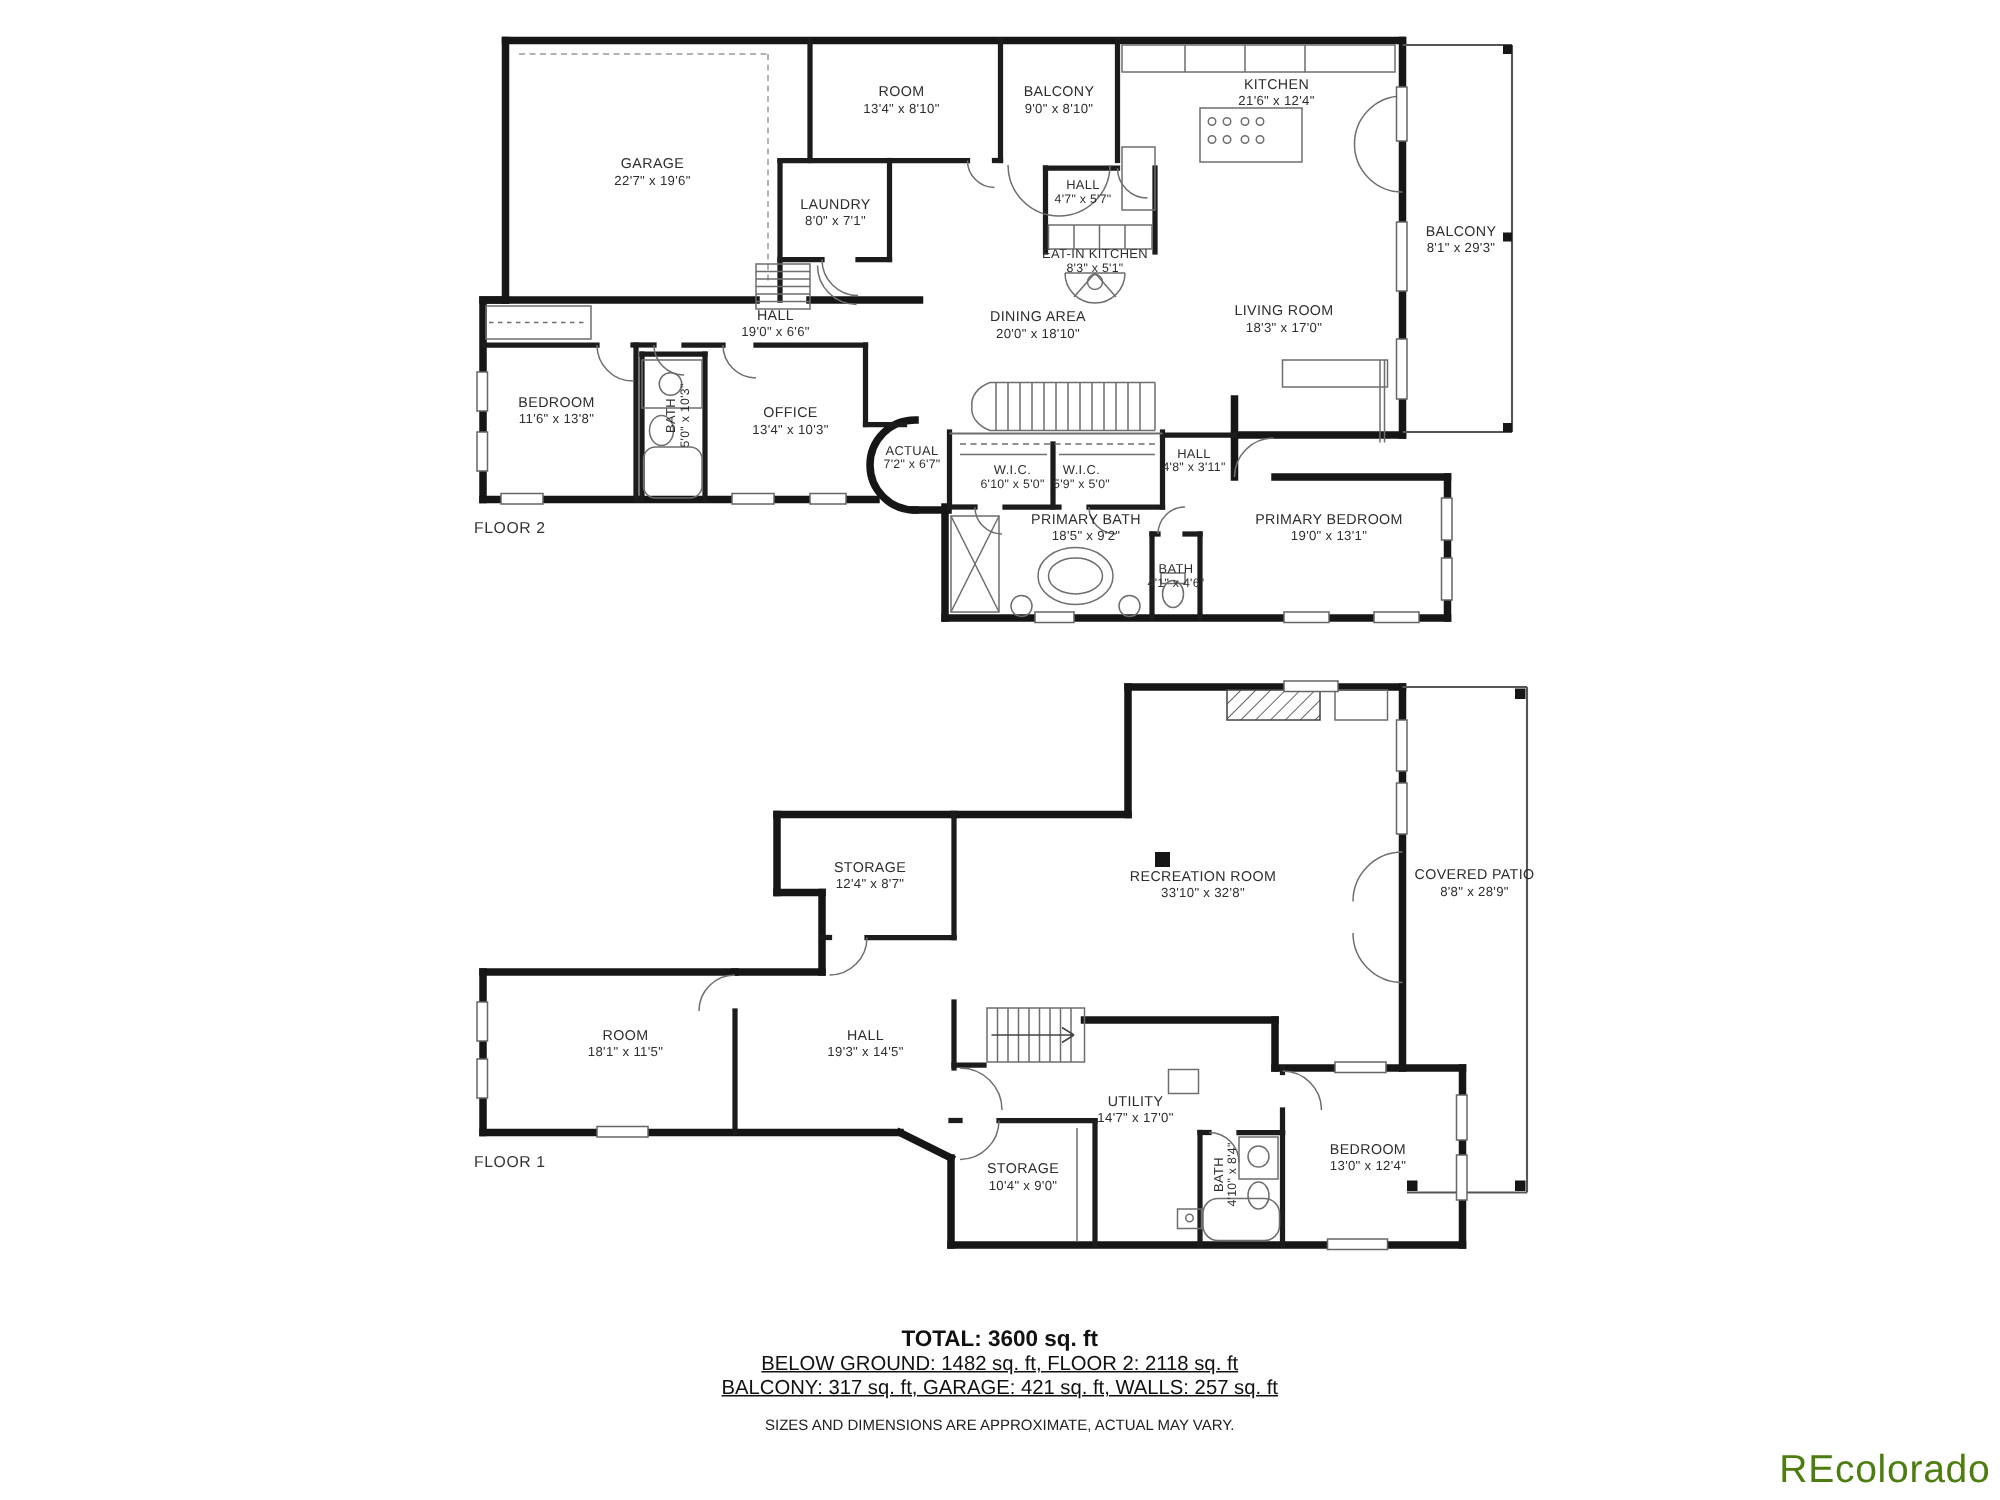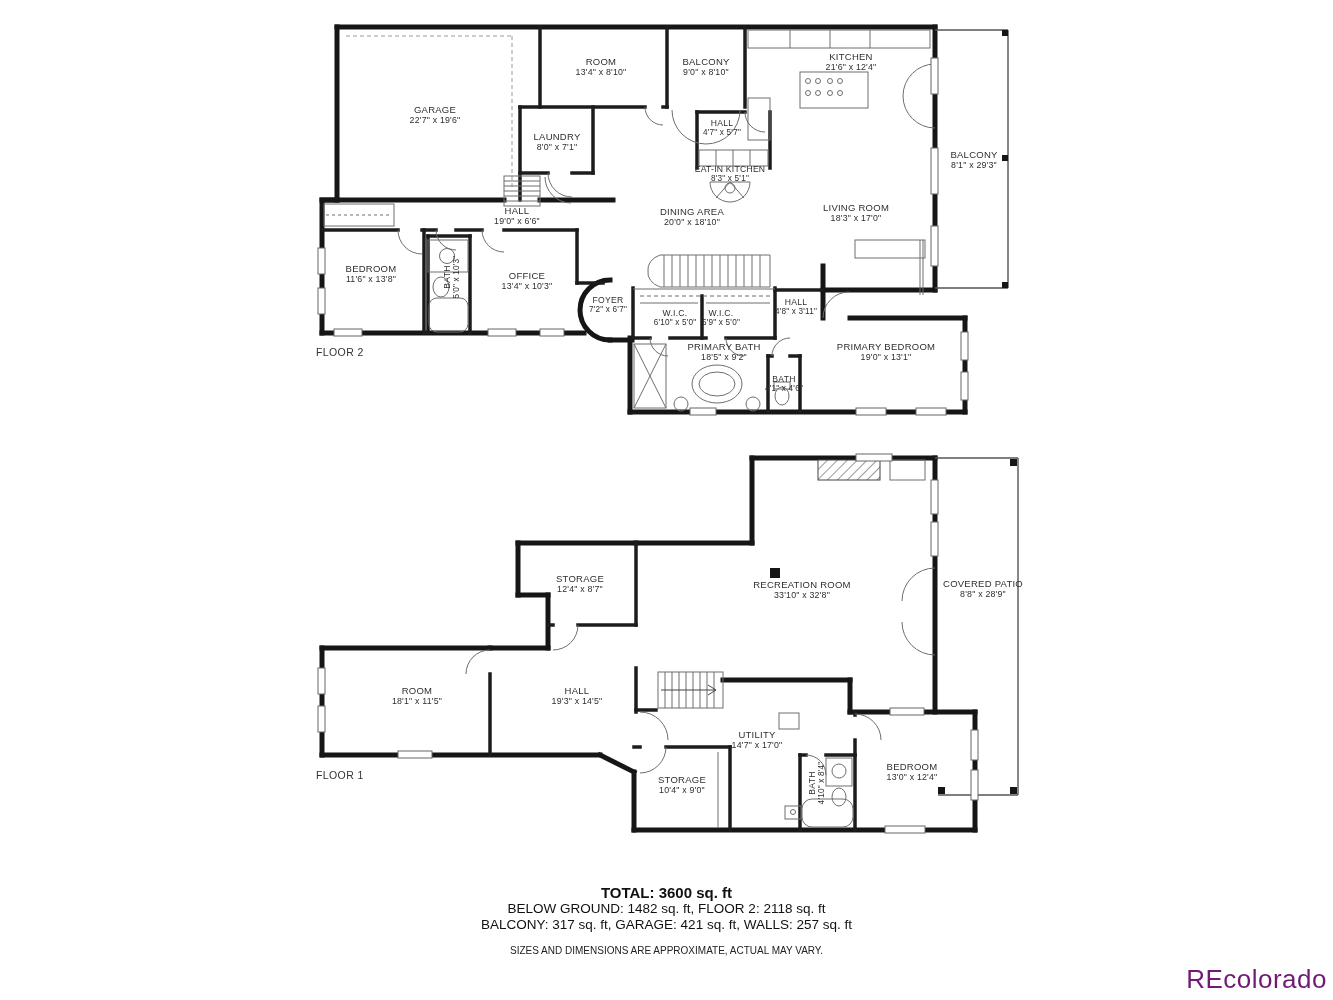--- a/index.html
+++ b/index.html
@@ -9,23 +9,23 @@
   .rm{position:absolute;transform:translate(-50%,-50%);text-align:center;white-space:nowrap;
       line-height:1.18;color:#2e2e2e;}
   .rm .nm{display:block;font-size:9.5px;letter-spacing:.25px;}
   .rm .dm{display:block;font-size:8.8px;letter-spacing:.2px;}
   .rm.vert{transform:translate(-50%,-50%) rotate(-90deg);}
   .rm.small .nm{font-size:8.6px;}
   .rm.small .dm{font-size:8.2px;}
   .floorlbl{position:absolute;font-size:10.5px;letter-spacing:.4px;color:#333;}
   .summary{position:absolute;left:0;right:0;top:884px;text-align:center;color:#111;}
   .summary .total{font-size:15px;font-weight:bold;line-height:17px;}
-  .summary .line{font-size:13.5px;line-height:16px;}
+  .summary .line{font-size:13.5px;line-height:16px;text-decoration:underline;}
   .summary .disclaimer{font-size:10px;line-height:12px;margin-top:12px;color:#222;text-align:center;}
-  .watermark{position:absolute;right:6px;top:964px;font-size:26px;color:#701a75;letter-spacing:.5px;}
+  .watermark{position:absolute;right:6px;top:964px;font-size:26px;color:#4d7c0f;letter-spacing:.5px;}
 </style>
 </head>
 <body>
 
 <div class="canvas">
 
   <svg class="plan" width="1333" height="1000" viewBox="0 0 1333 1000">
     <defs>
       <pattern id="hatch" patternUnits="userSpaceOnUse" width="7" height="7" patternTransform="rotate(45)">
         <rect width="7" height="7" fill="#ffffff"></rect>
@@ -333,21 +333,21 @@
   </div>
   <div class="rm vert small" style="left:452px;top:277px">
     <span class="nm">BATH</span>
     <span class="dm">5'0" x 10'3"</span>
   </div>
   <div class="rm" style="left:527px;top:281px">
     <span class="nm">OFFICE</span>
     <span class="dm">13'4" x 10'3"</span>
   </div>
   <div class="rm small" style="left:608px;top:305px">
-    <span class="nm">FOYER</span>
+    <span class="nm">ACTUAL</span>
     <span class="dm">7'2" x 6'7"</span>
   </div>
   <div class="rm small" style="left:675px;top:318px">
     <span class="nm">W.I.C.</span>
     <span class="dm">6'10" x 5'0"</span>
   </div>
   <div class="rm small" style="left:721px;top:318px">
     <span class="nm">W.I.C.</span>
     <span class="dm">5'9" x 5'0"</span>
   </div>

